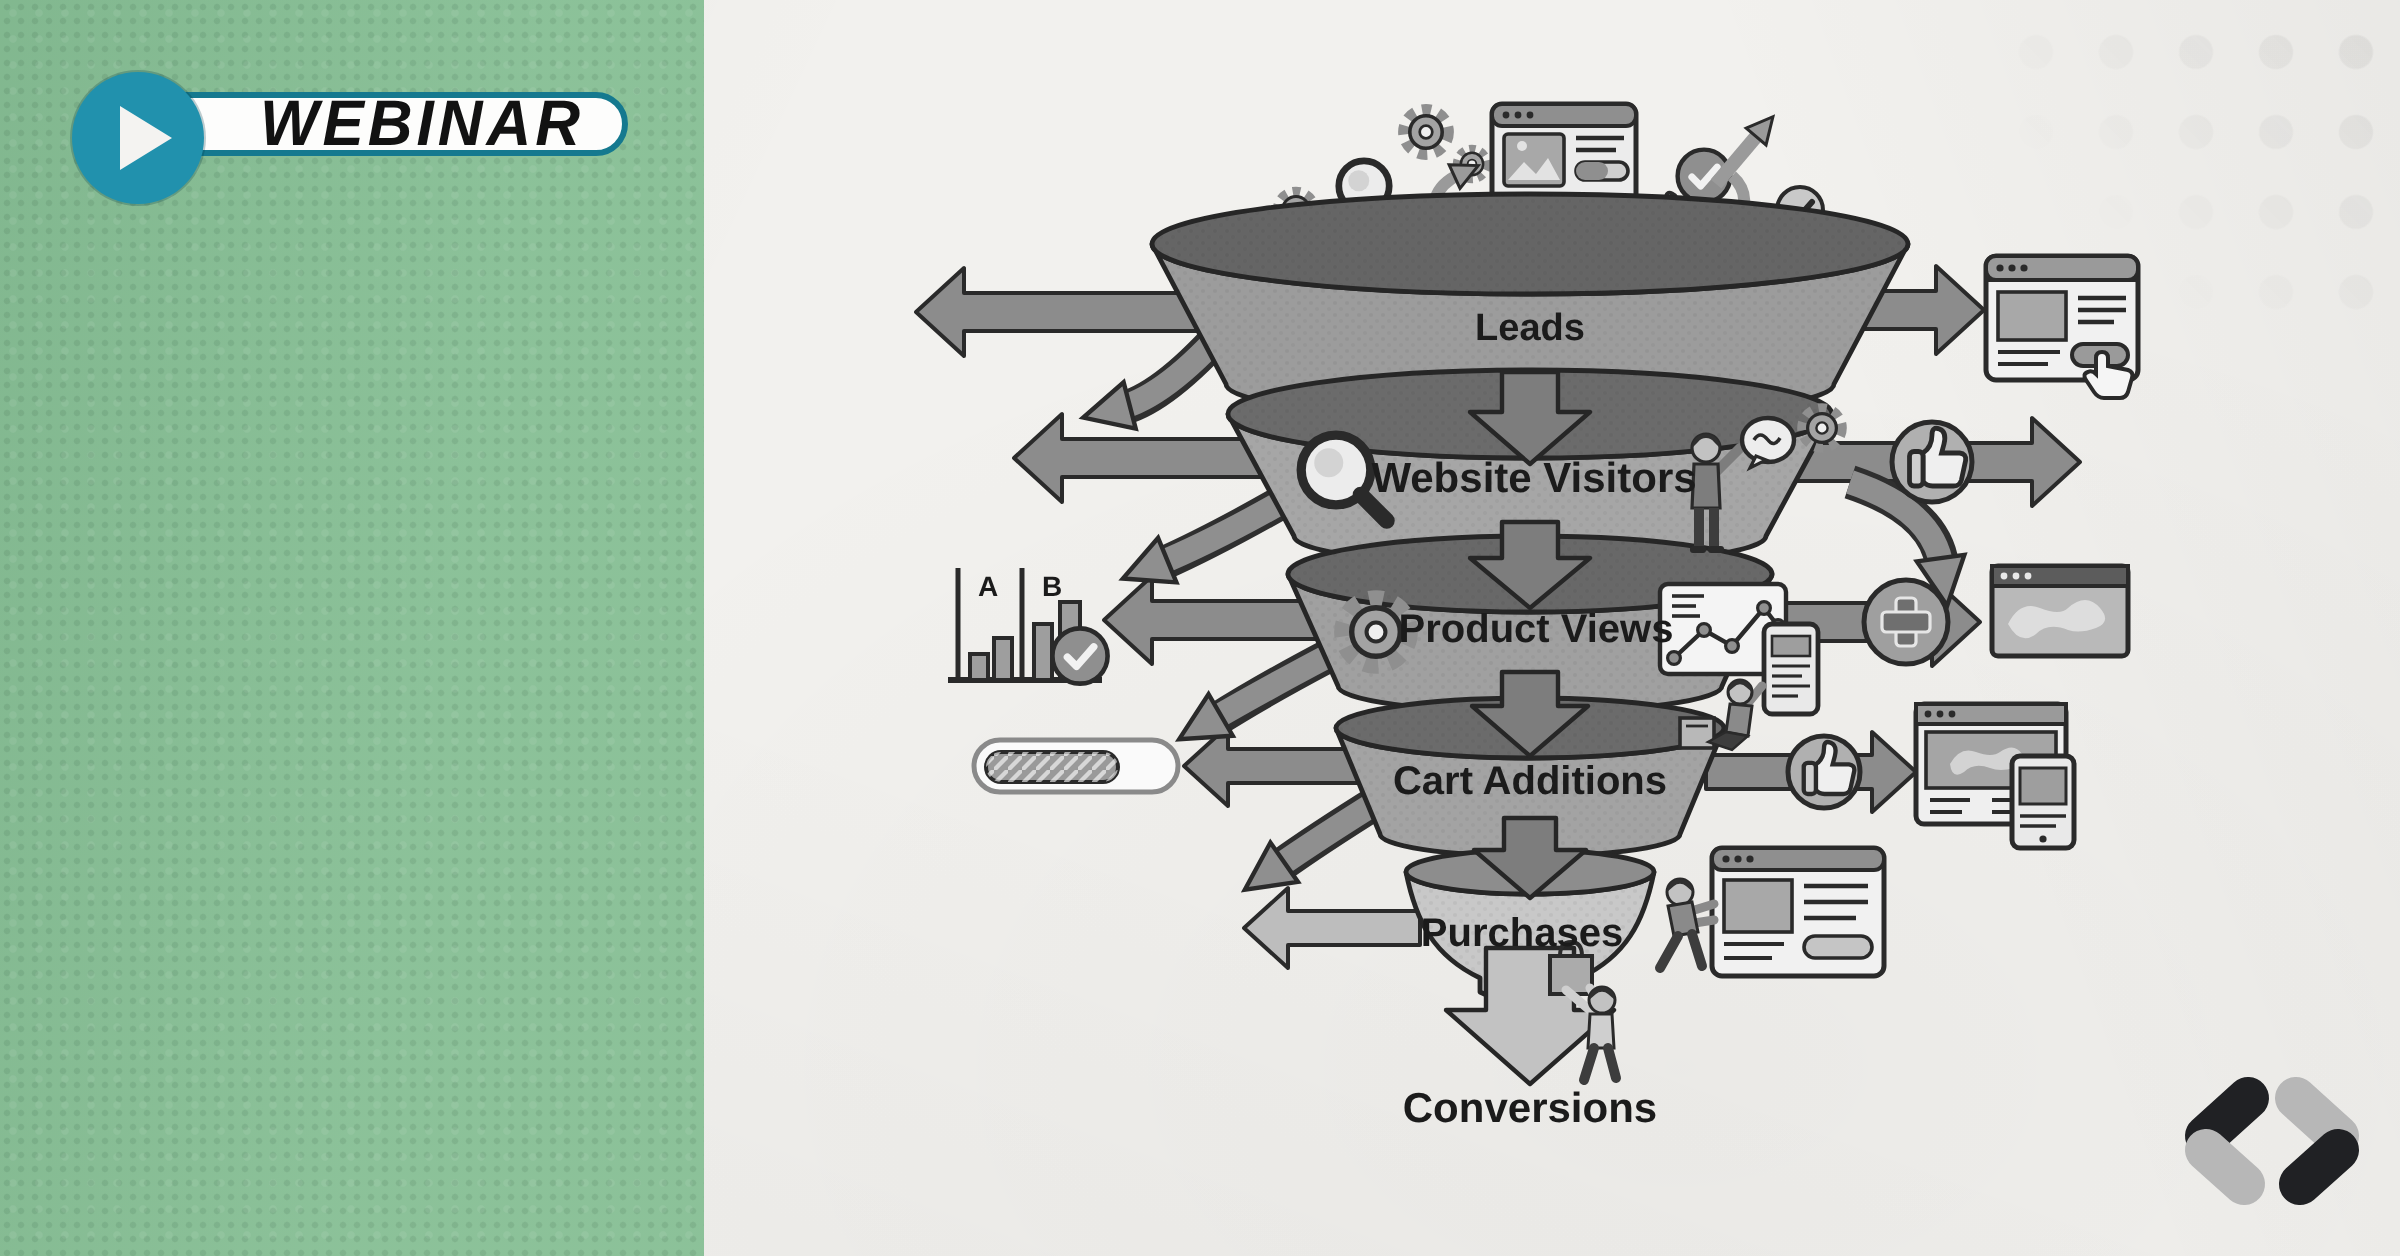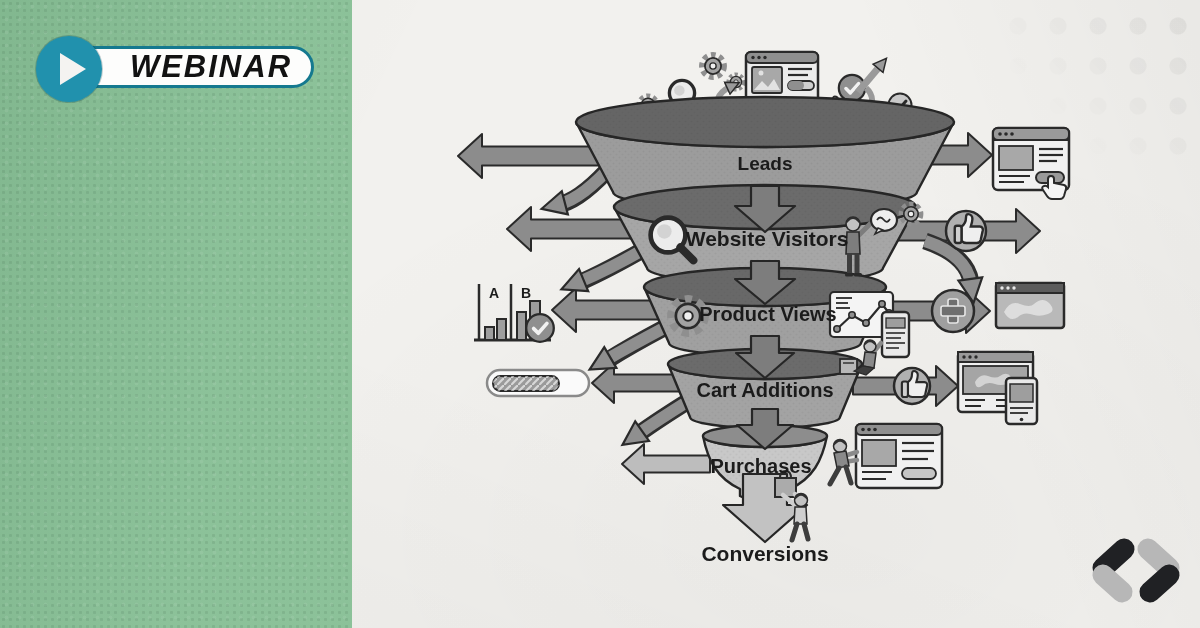--- a/index.html
+++ b/index.html
@@ -28,21 +28,21 @@
     position:absolute;left:0;top:0;width:352px;height:628px;
     background-color:#87bf95;
     background-image:
       radial-gradient(rgba(25,60,40,0.10) 1.3px, rgba(0,0,0,0) 1.9px),
       radial-gradient(rgba(255,255,255,0.07) 1.6px, rgba(0,0,0,0) 2.2px),
       linear-gradient(100deg, rgba(0,0,0,0.04), rgba(255,255,255,0.04) 60%);
     background-size:7px 7px, 13px 13px, 100% 100%;
   }
   .webinar-badge{position:absolute;left:36px;top:36px;width:290px;height:68px;}
   .badge-pill{
-    position:absolute;left:34px;top:10px;width:244px;height:42px;
+    position:absolute;left:34px;top:10px;width:244px;height:32px;
     background:#fdfdfc;border:3px solid #15798f;
     border-radius:12px 26px 26px 12px;
     display:flex;align-items:center;justify-content:center;padding-left:38px;
     box-sizing:border-box;
   }
   .badge-pill span{
     font-size:31px;font-weight:700;font-style:italic;letter-spacing:2px;
     color:#121212;transform:scaleY(1.04);
   }
   .play-circle{

